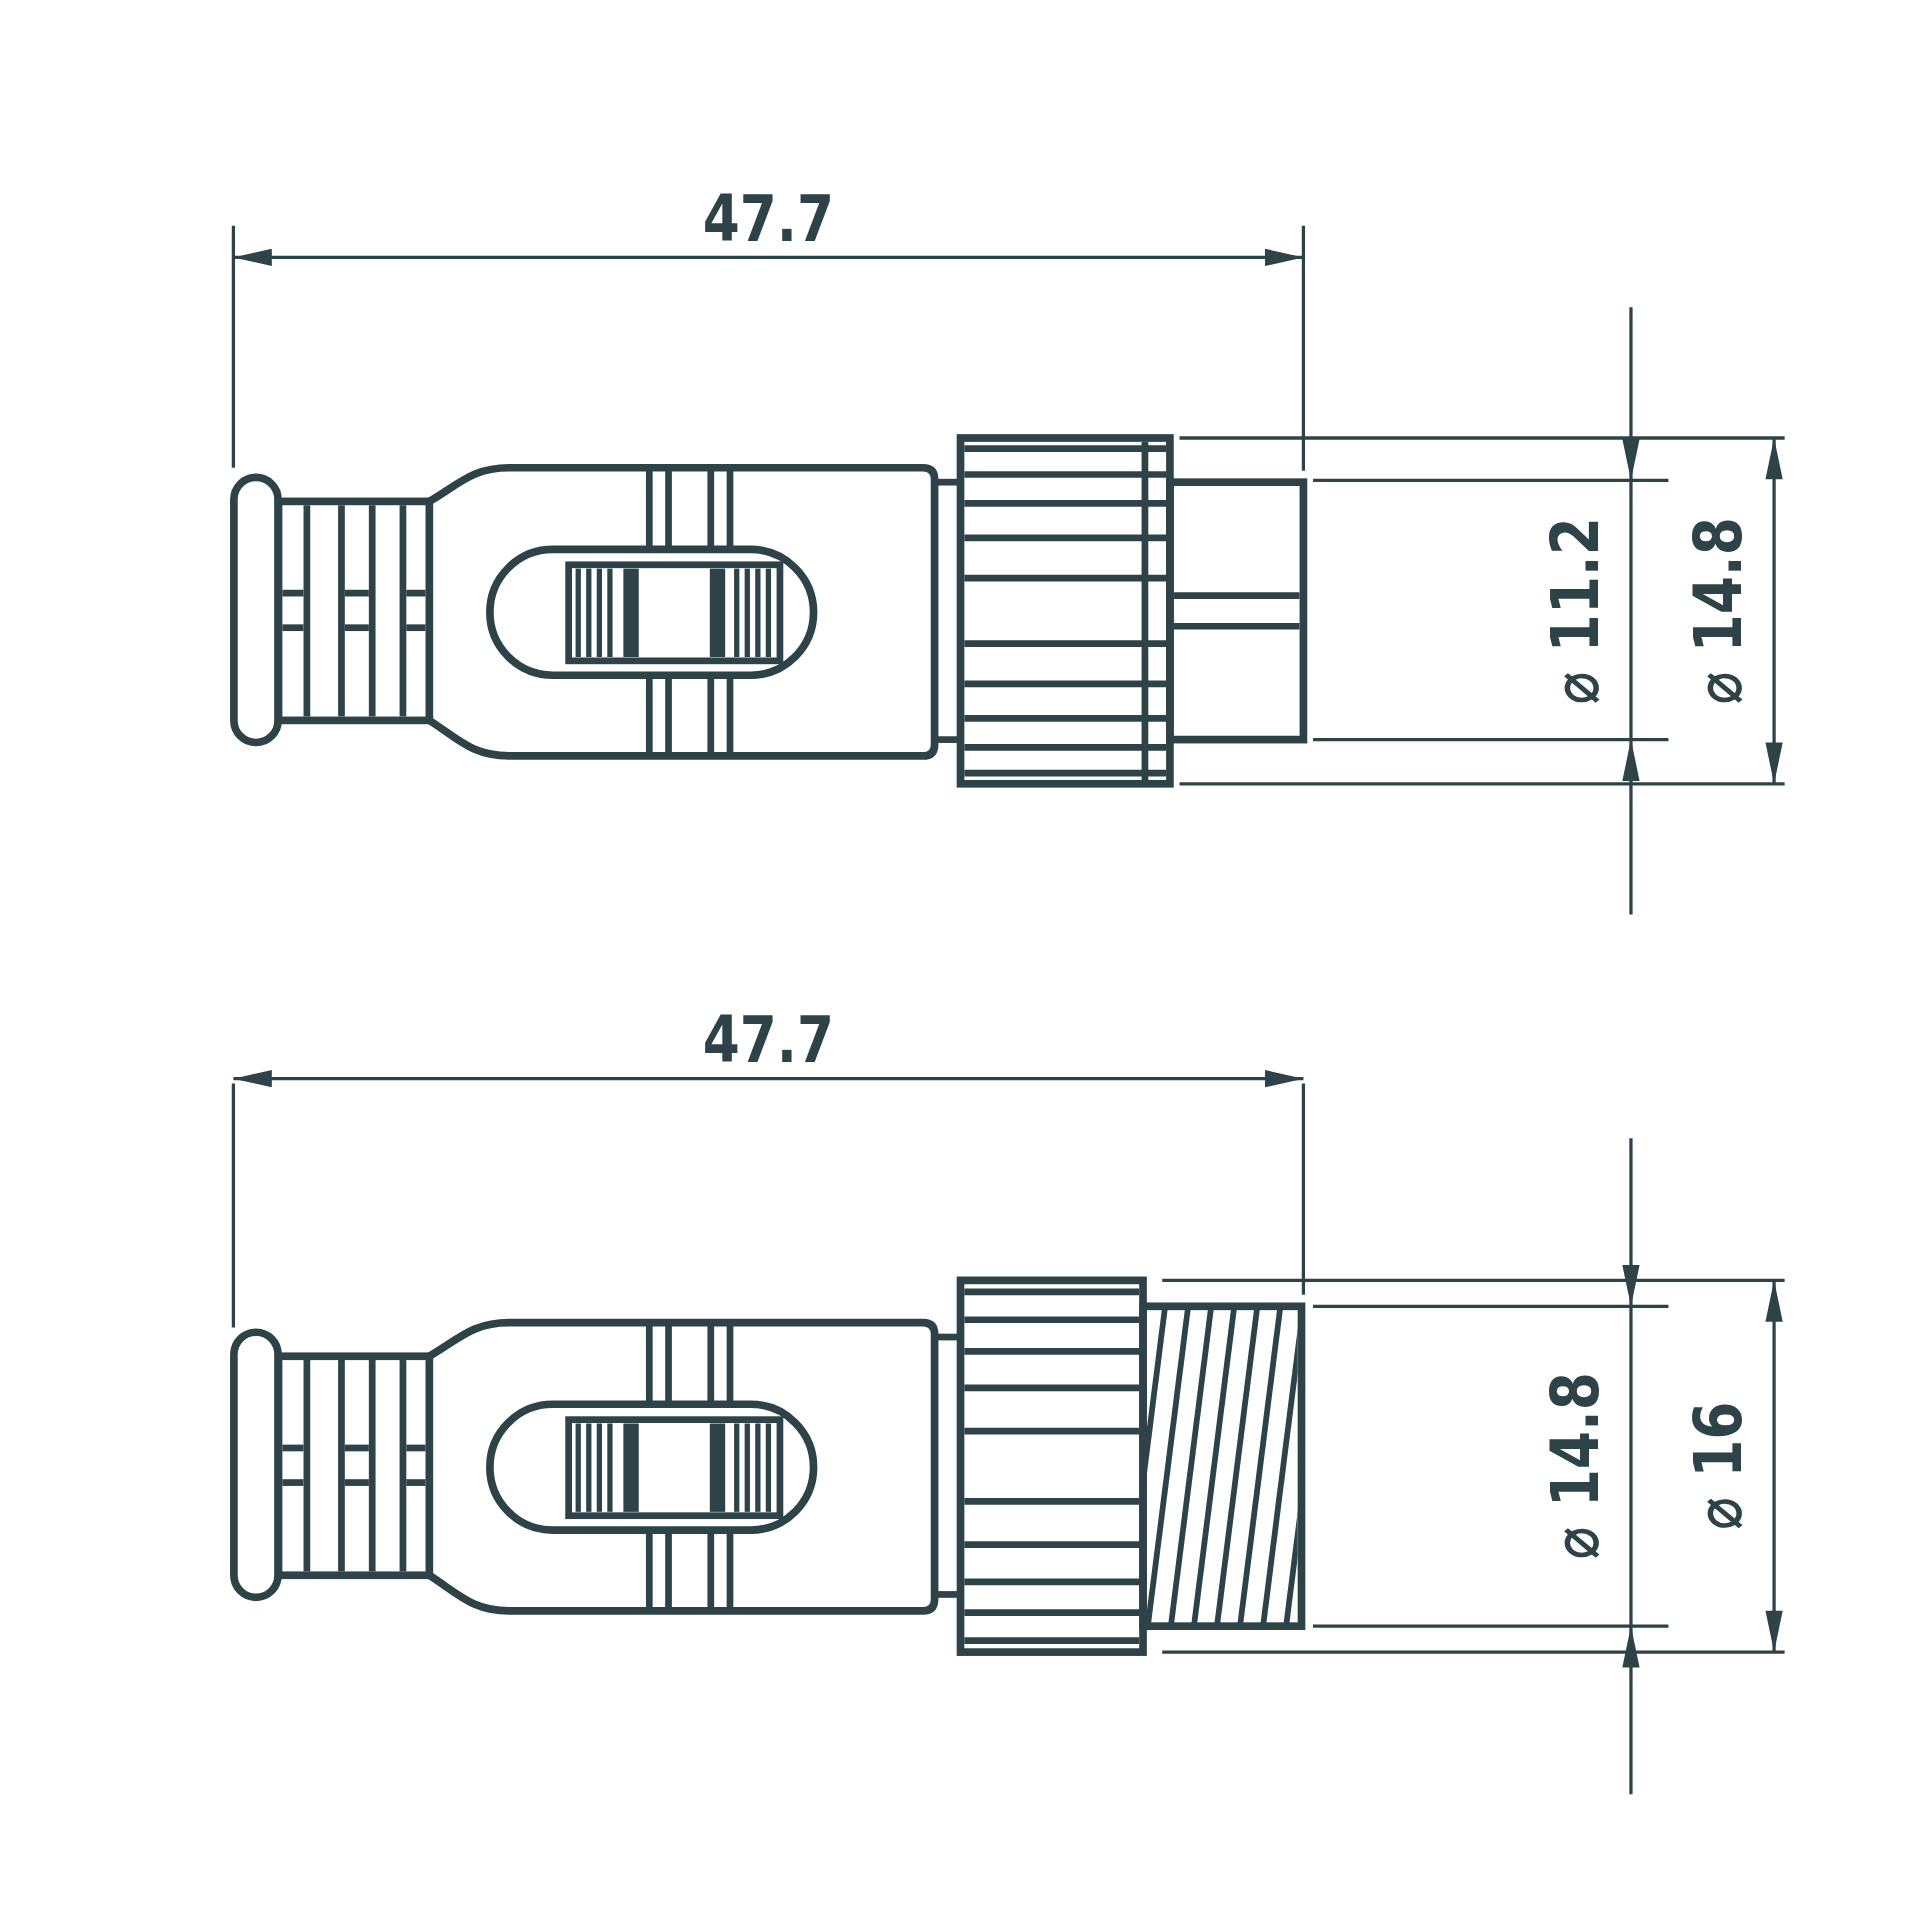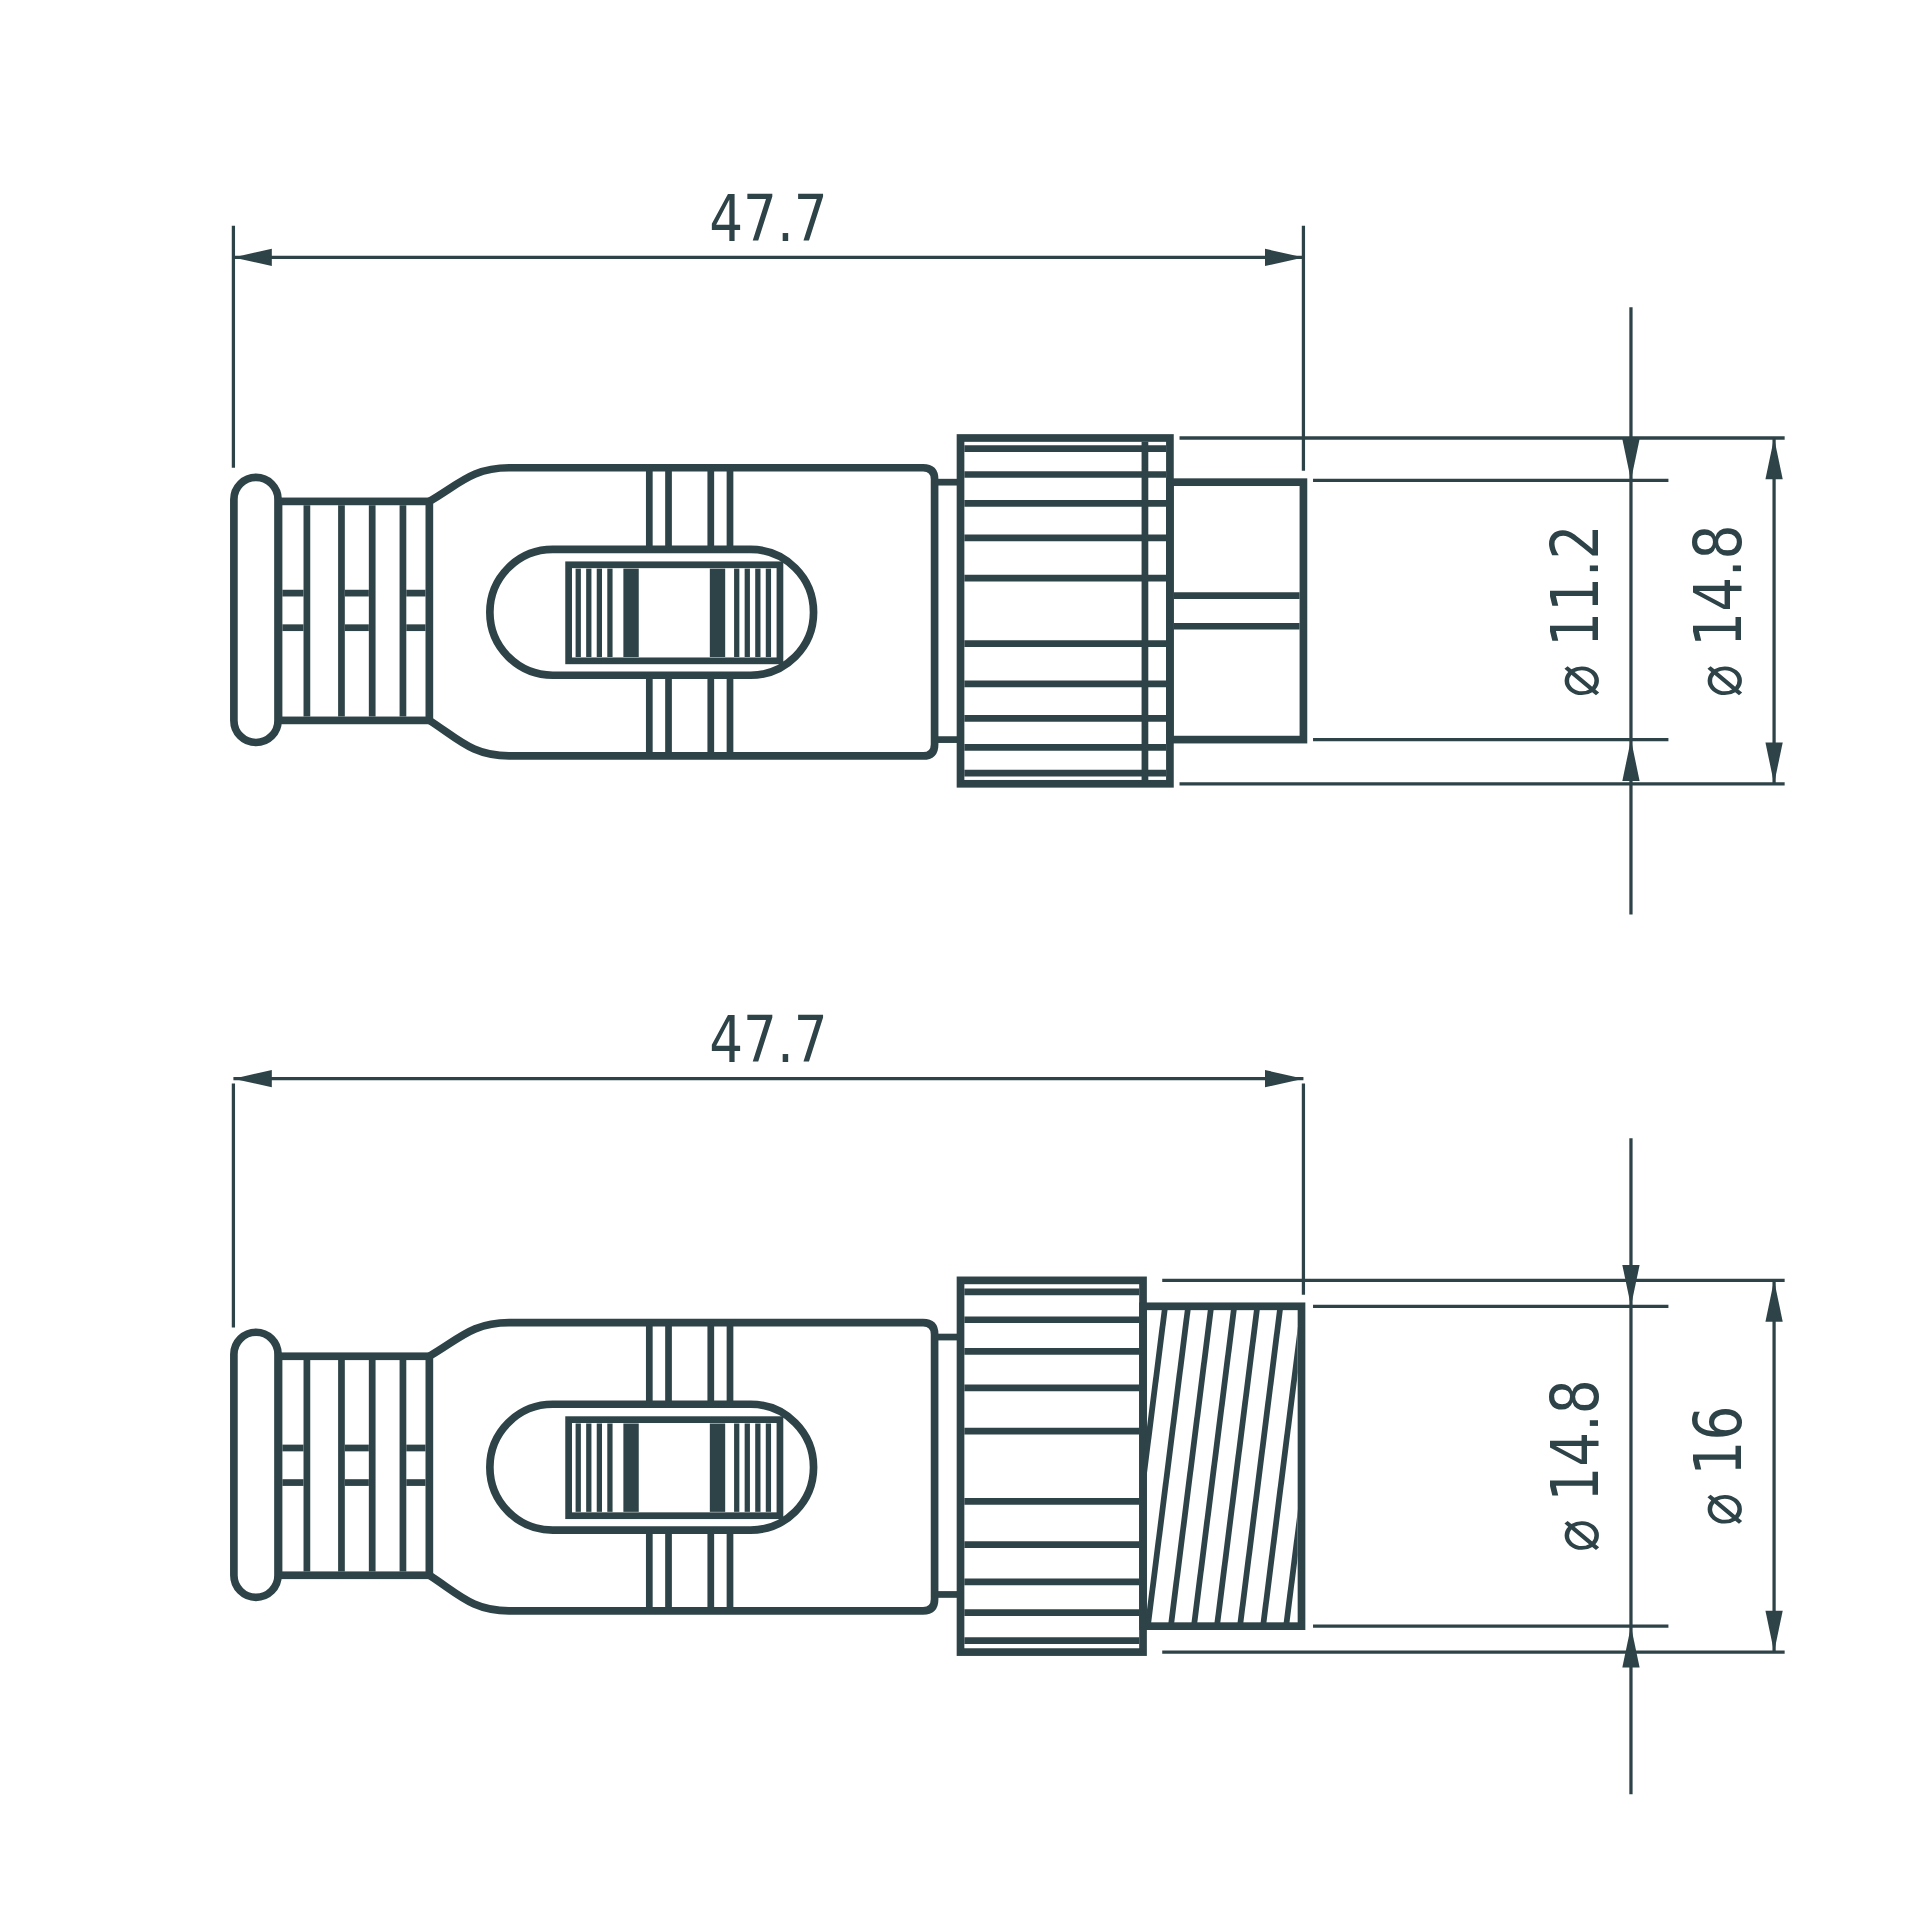--- a/index.html
+++ b/index.html
@@ -1,17 +1,17 @@
 <!DOCTYPE html>
 <html style="--ink: #2E4347; --bg: #FFFFFF;"><head>
 <meta charset="utf-8">
 <style>
   :root { --ink: #2E4347; --bg: #FFFFFF; }
   html,body { margin:0; padding:0; background:var(--bg); }
-  .stage { width:1891px; height:1922px; position:relative; background:var(--bg); }
+  .stage { width:1891px; height:1922px; position:relative; background:var(--bg);font-weight:bold; }
   svg text { fill:var(--ink); font-family:"DejaVu Sans","Liberation Sans",sans-serif; }
   .ol  { stroke:var(--ink); fill:none; stroke-width:8; }   
   .ml  { stroke:var(--ink); fill:none; stroke-width:7; }   
   .tl  { stroke:var(--ink); fill:none; stroke-width:5.5; } 
   .hat { stroke:var(--ink); fill:none; stroke-width:6; }   
   .dim { stroke:var(--ink); fill:none; stroke-width:3.4; } 
   .arw { fill:var(--ink); stroke:none; }                   
   .bar { fill:var(--ink); stroke:none; }                   
   .dimtext { font-size:66px; }
   .dialabel { font-size:68px; }

